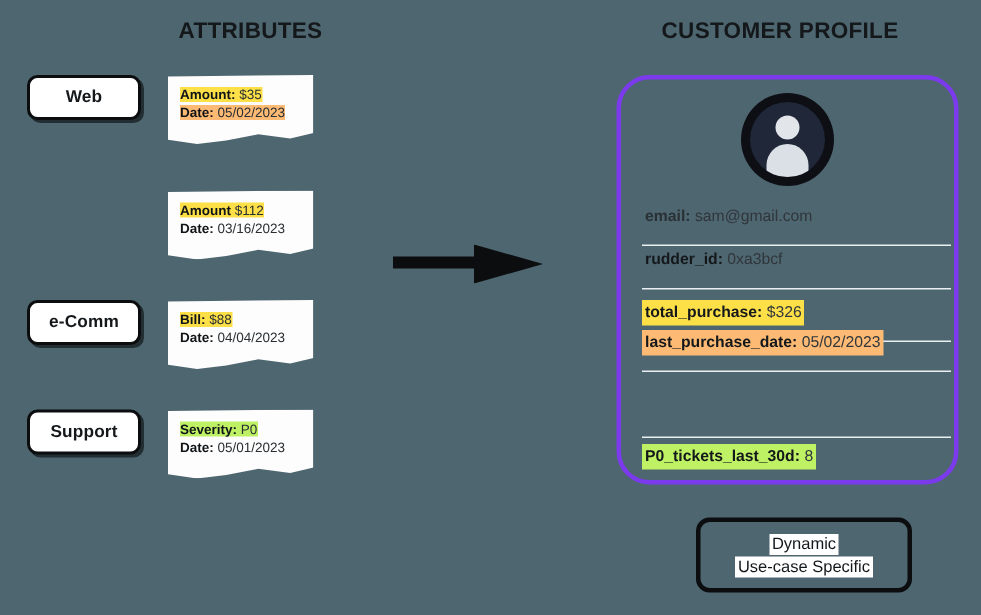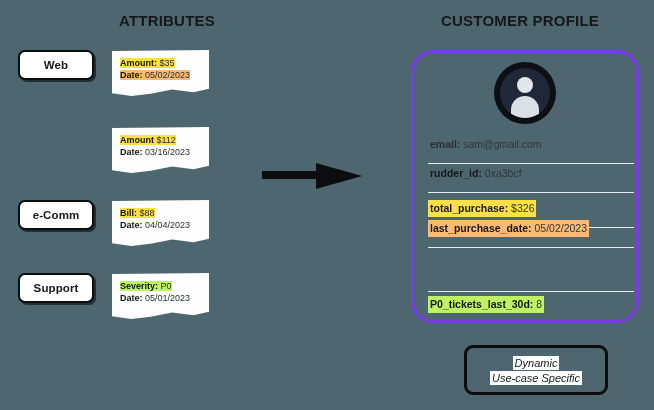--- a/index.html
+++ b/index.html
@@ -187,21 +187,20 @@
     width: 144px;
     height: 50px;
     border: 3px solid #0b0d0f;
     border-radius: 9px;
     box-sizing: border-box;
     display: flex;
     flex-direction: column;
     align-items: center;
     justify-content: center;
     gap: 1px;
-    font-style: italic;
   }
   #legend-box .legend-line {
     background: #ffffff;
     color: #14181b;
     font-size: 11px;
     line-height: 14px;
     padding: 0 2px;
     white-space: nowrap;
   }
 </style>

